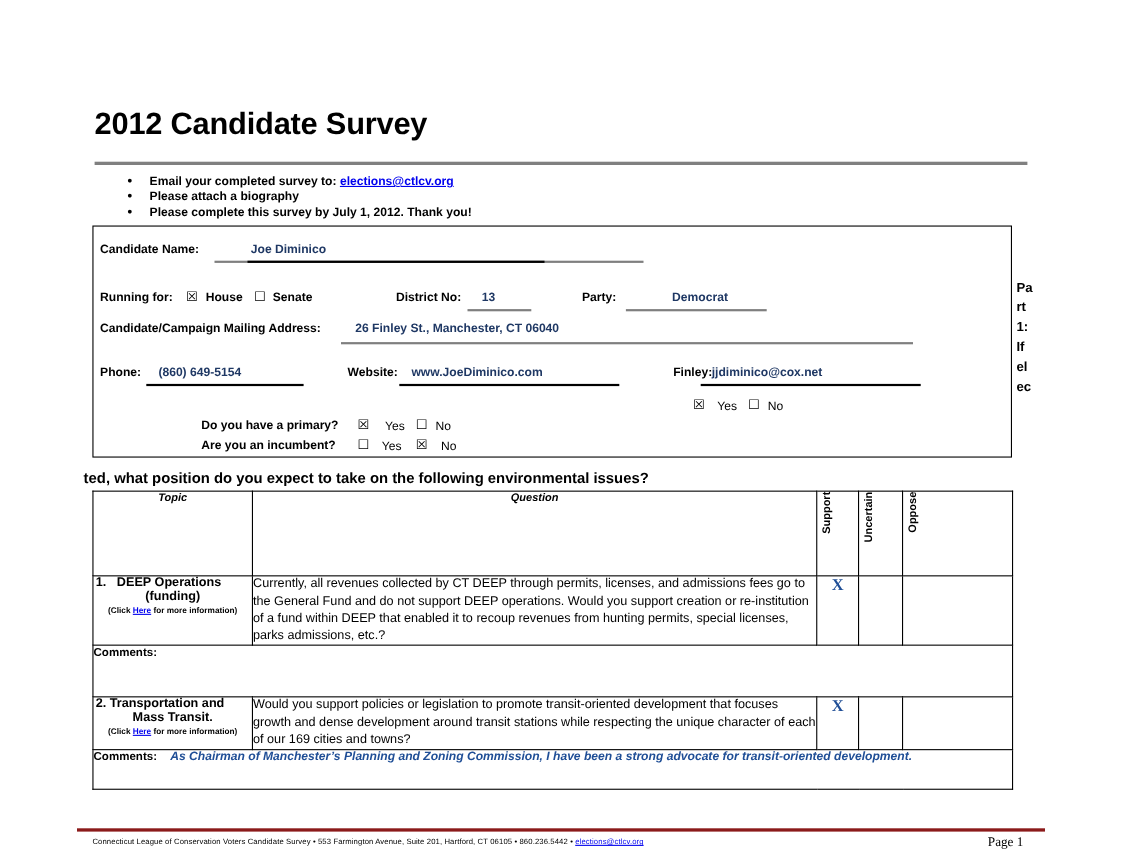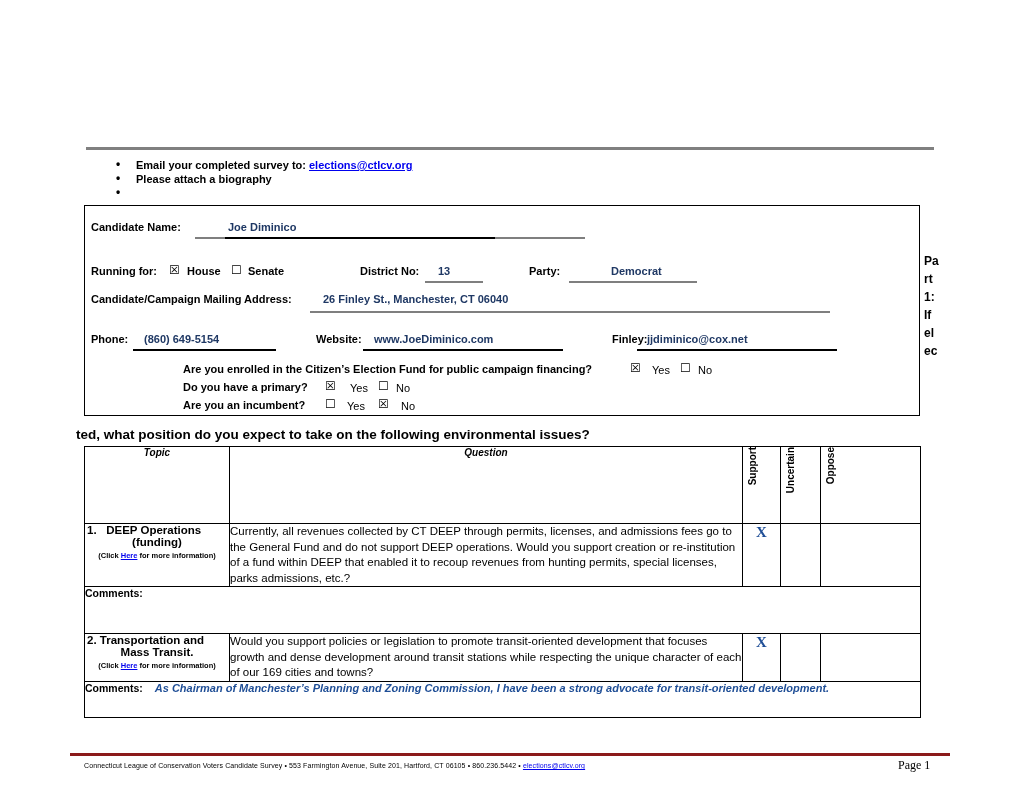--- a/index.html
+++ b/index.html
@@ -257,33 +257,35 @@
     font-family: "Liberation Serif", serif;
     font-size: 12px;
     white-space: nowrap;
   }
 </style>
 </head>
 <body>
 
 <div class="page">
 
+  <div class="doc-title">2012 Candidate Survey</div>
   <div class="title-rule"></div>
 
   <div class="bullets">
     <div class="bullet-row">
       <span class="bullet-dot">•</span>
       <span>Email your completed survey to: </span><a class="link" href="#">elections@ctlcv.org</a>
     </div>
     <div class="bullet-row">
       <span class="bullet-dot">•</span>
       <span>Please attach a biography</span>
     </div>
     <div class="bullet-row">
       <span class="bullet-dot">•</span>
+      <span>Please complete this survey by July 1, 2012.  Thank you!</span>
     </div>
   </div>
 
   <div class="cand-box">
 
     <span class="fld-label abs" style="left:6px; top:15px;">Candidate Name:</span>
     <span class="fld-value abs" style="left:143px; top:15px;">Joe Diminico</span>
     <span class="uline" style="left:110px; top:31px; width:390px;"></span>
     <span class="uline black" style="left:140px; top:31px; width:270px;"></span>
 
@@ -310,21 +312,20 @@
     <span class="uline black" style="left:48px; top:143px; width:143px;"></span>
 
     <span class="fld-label abs" style="left:231px; top:127px;">Website:</span>
     <span class="fld-value abs" style="left:289px; top:127px;">www.JoeDiminico.com</span>
     <span class="uline black" style="left:278px; top:143px; width:200px;"></span>
 
     <span class="fld-label abs" style="left:527px; top:127px;">Finley:</span>
     <span class="fld-value abs" style="left:562px; top:127px;">jjdiminico@cox.net</span>
     <span class="uline black" style="left:552px; top:143px; width:200px;"></span>
 
-    <span class="qline abs" style="left:98px; top:157px;">Are you enrolled in the Citizen’s Election Fund for public campaign financing?</span>
     <span class="cbx abs" style="left:545px; top:157px;">☒</span>
     <span class="opt abs" style="left:567px; top:158px;">Yes</span>
     <span class="cbx abs" style="left:595px; top:157px;">☐</span>
     <span class="opt abs" style="left:613px; top:158px;">No</span>
 
     <span class="qline abs" style="left:98px; top:175px;">Do you have a primary?</span>
     <span class="cbx abs" style="left:240px; top:175px;">☒</span>
     <span class="opt abs" style="left:265px; top:176px;">Yes</span>
     <span class="cbx abs" style="left:293px; top:175px;">☐</span>
     <span class="opt abs" style="left:311px; top:176px;">No</span>

